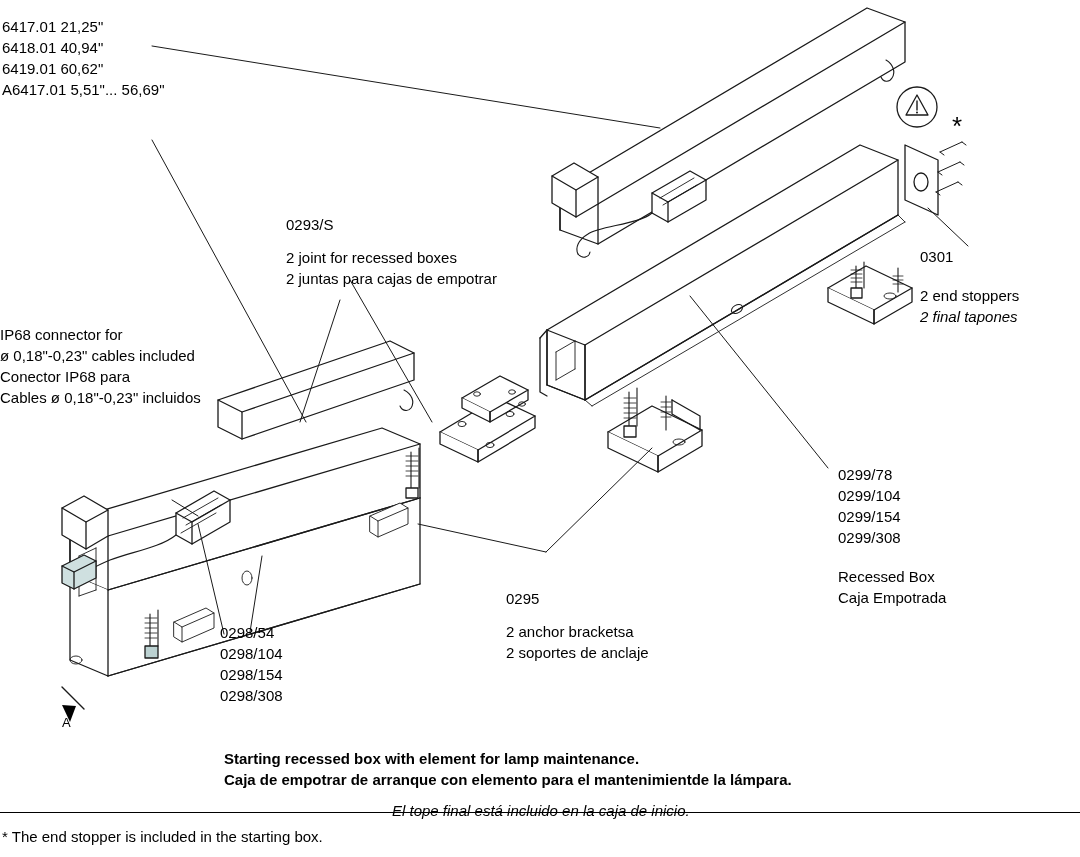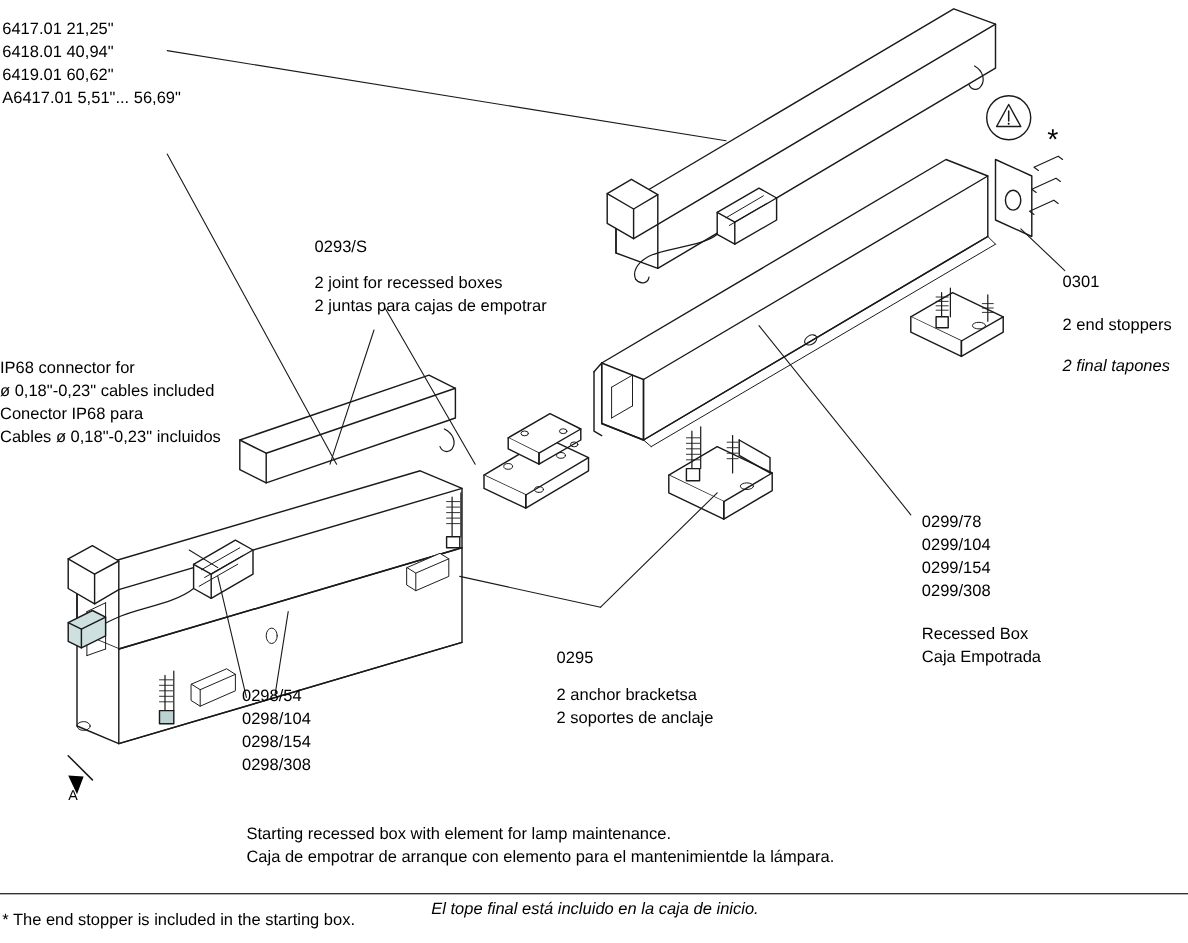--- a/index.html
+++ b/index.html
@@ -17,21 +17,21 @@
     overflow: hidden;
   }
   .txt {
     position: absolute;
     font-size: 15px;
     line-height: 21px;
     white-space: pre;
     color: #000;
   }
   .bold { font-weight: normal; }
-  .ital { font-style: italic; margin-top: 16px; }
+  .ital { font-style: italic; }
   .blk { position: absolute; }
   .blk .line { font-size: 15px; line-height: 21px; white-space: pre; }
   svg.art {
     position: absolute;
     left: 0; top: 0;
     width: 1080px;
     height: 857px;
     pointer-events: none;
   }
   .rule {
@@ -250,21 +250,21 @@
 
   <div class="blk" style="left:286px; top:214px;">
     <div class="line bold">0293/S</div>
     <div class="line" style="height:12px;">&nbsp;</div>
     <div class="line">2 joint for recessed boxes</div>
     <div class="line">2 juntas para cajas de empotrar</div>
   </div>
 
   <div class="txt bold" style="left:952px; top:116px; font-size:26px;">*</div>
 
-  <div class="blk" style="left:966px; top:246px;">
+  <div class="blk" style="left:920px; top:246px;">
     <div class="line bold">0301</div>
     <div class="line" style="height:18px;">&nbsp;</div>
     <div class="line">2 end stoppers</div>
     <div class="line ital">2 final tapones</div>
   </div>
 
   <div class="blk" style="left:838px; top:464px;">
     <div class="line bold">0299/78</div>
     <div class="line bold">0299/104</div>
     <div class="line bold">0299/154</div>
@@ -283,21 +283,21 @@
 
   <div class="blk" style="left:220px; top:622px;">
     <div class="line bold">0298/54</div>
     <div class="line bold">0298/104</div>
     <div class="line bold">0298/154</div>
     <div class="line bold">0298/308</div>
   </div>
 
   <div class="txt bold" style="left:62px; top:712px; font-size:13px;">A</div>
 
-  <div class="blk" style="left:224px; top:748px;">
+  <div class="blk" style="left:224px; top:748px;font-weight:bold;">
     <div class="line">Starting recessed box with element for lamp maintenance.</div>
     <div class="line">Caja de empotrar de arranque con elemento para el mantenimientde la lámpara.</div>
   </div>
 
   <div class="rule" style="top:812px;"></div>
 
   <div class="txt" style="left:2px; top:826px;">* The end stopper is included in the starting box.</div>
   <div class="txt ital" style="left:392px; top:800px;">El tope final está incluido en la caja de inicio.</div>
 
 </div>

